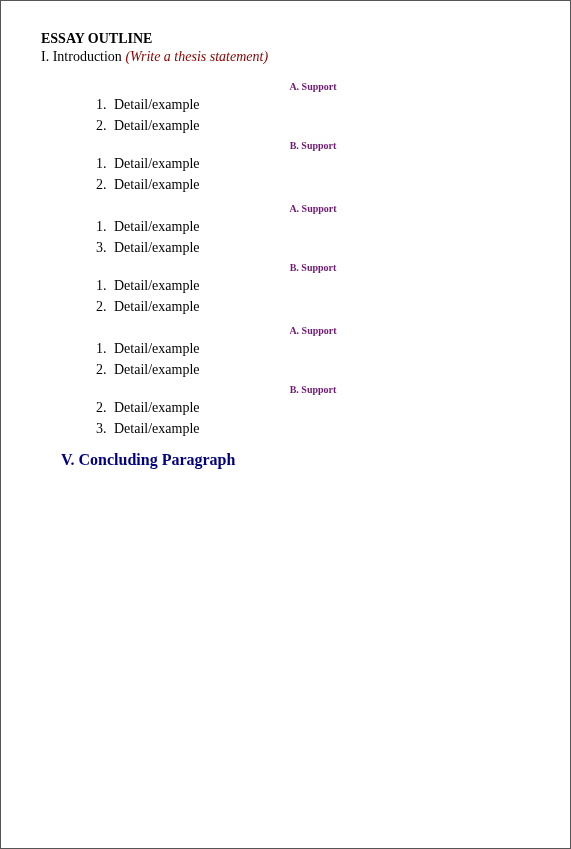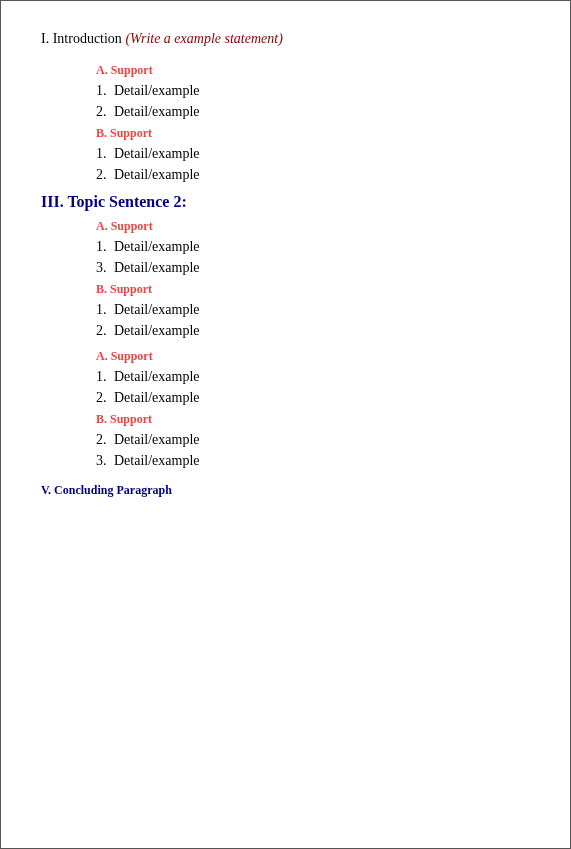--- a/index.html
+++ b/index.html
@@ -51,54 +51,57 @@
       margin-bottom: 8px;
       margin-top: 10px;
     }
 
     .support-level {
       margin-left: 55px;
       margin-bottom: 6px;
     }
 
     .support-label {
-      font-size: 12px;
-      color: #ef4444;
+      font-size: 10px;
+      color: #701a75;
       font-weight: bold;
       margin-bottom: 4px;
+      text-align: center;
     }
 
     .detail-level {
       margin-bottom: 4px;
     }
 
     .detail-label {
       font-size: 14px;
       color: #000;
     }
 
     .section {
       margin-bottom: 10px;
     }
 
     .concluding {
-      font-size: 12px;
+      font-size: 16px;
       font-weight: bold;
       color: #000080;
       margin-top: 14px;
+      margin-left: 20px;
     }
   </style>
 </head>
 <body>
 
 <div class="page">
 
+  <div class="title">ESSAY OUTLINE</div>
 
   <div class="introduction">
-    <span>I. Introduction</span>&nbsp;<span class="italic-text">(Write a example statement)</span>
+    <span>I. Introduction</span>&nbsp;<span class="italic-text">(Write a thesis statement)</span>
   </div>
 
   <div class="section">
 
     <div class="support-level">
       <div class="support-label">A.  Support</div>
       <div class="detail-level">
         <span class="detail-label">1.</span>&nbsp;&nbsp;<span class="detail-label">Detail/example</span>
       </div>
       <div class="detail-level">
@@ -111,21 +114,20 @@
       <div class="detail-level">
         <span class="detail-label">1.</span>&nbsp;&nbsp;<span class="detail-label">Detail/example</span>
       </div>
       <div class="detail-level">
         <span class="detail-label">2.</span>&nbsp;&nbsp;<span class="detail-label">Detail/example</span>
       </div>
     </div>
   </div>
 
   <div class="section">
-    <div class="roman-heading">III. Topic Sentence 2:</div>
 
     <div class="support-level">
       <div class="support-label">A. Support</div>
       <div class="detail-level">
         <span class="detail-label">1.</span>&nbsp;&nbsp;<span class="detail-label">Detail/example</span>
       </div>
       <div class="detail-level">
         <span class="detail-label">3.</span>&nbsp;&nbsp;<span class="detail-label">Detail/example</span>
       </div>
     </div>

